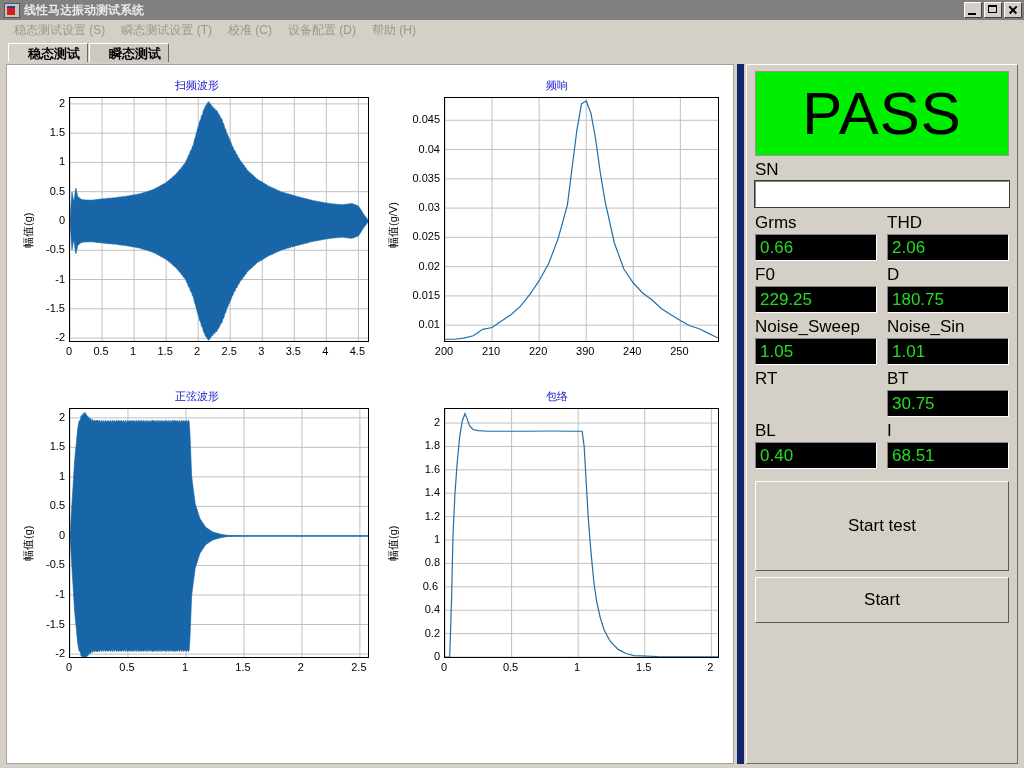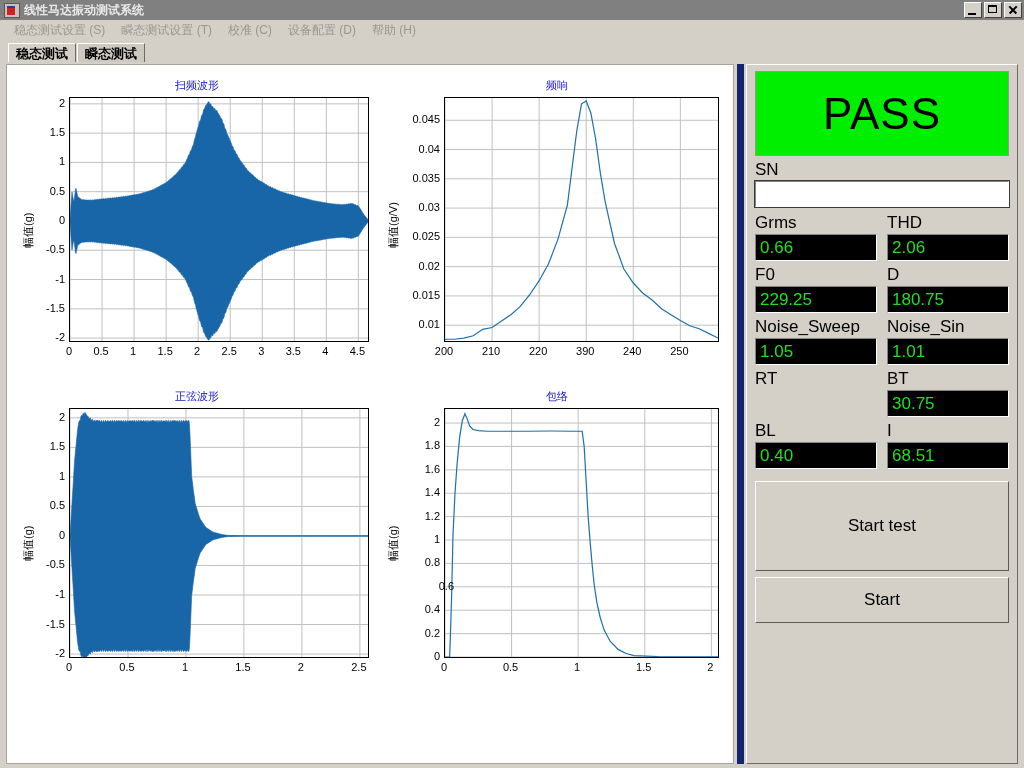--- a/index.html
+++ b/index.html
@@ -47,21 +47,21 @@
   .menu-item{
     font-size:12px;color:#9a978f;padding:1px 8px;white-space:nowrap;
   }
 
   
   #tabstrip{
     height:22px;background:#d4d0c8;display:flex;align-items:flex-end;
     padding-left:8px;box-sizing:border-box;position:relative;
   }
   .tab{
-    font-size:13px;color:#000;padding:2px 7px 2px 7px;height:19px;
+    font-size:13px;color:#000;padding:2px 7px 2px 19px;height:19px;
     box-sizing:border-box;line-height:15px;white-space:nowrap;
     border-top:1px solid #fff;border-left:1px solid #fff;
     border-right:1px solid #6a6a6a;background:#d4d0c8;
     font-weight:bold;
   }
   .tab.active{background:#d4d0c8;font-weight:bold;position:relative;z-index:3;}
   .tab.inactive{margin-left:1px;background:#cdc9c1;}
 
   
   #client{
@@ -82,21 +82,21 @@
     border-left:1px solid #ffffff;border-top:1px solid #ffffff;
     border-right:1px solid #6a6a6a;border-bottom:1px solid #6a6a6a;
     box-sizing:border-box;padding:6px 8px;
   }
 
   
   #pass-box{
     height:83px;background:#00ee00;
     border:1px solid #9a968e;
     display:flex;align-items:center;justify-content:center;
-    color:#000;font-size:44px;letter-spacing:1px;line-height:60px;
+    color:#000;font-size:60px;letter-spacing:1px;line-height:60px;
   }
   .field-label{
     font-size:17px;color:#000;margin-top:4px;margin-bottom:1px;
     line-height:20px;white-space:nowrap;
   }
   .text-input{
     height:26px;background:#ffffff;
     border-top:1px solid #848484;border-left:1px solid #848484;
     border-right:1px solid #ffffff;border-bottom:1px solid #ffffff;
     outline:1px solid #3a3a3a;outline-offset:0;
@@ -326,21 +326,21 @@
           </svg>
         </div>
         <div class="xtick" style="left: 42px; top: 271px; width: 40px;">0</div>
         <div class="xtick" style="left: 108.585px; top: 271px; width: 40px;">0.5</div>
         <div class="xtick" style="left: 175.171px; top: 271px; width: 40px;">1</div>
         <div class="xtick" style="left: 241.756px; top: 271px; width: 40px;">1.5</div>
         <div class="xtick" style="left: 308.341px; top: 271px; width: 40px;">2</div>
         <div class="ytick" style="left: 14px; top: 260px; width: 44px;">0</div>
         <div class="ytick" style="left: 14px; top: 236.604px; width: 44px;">0.2</div>
         <div class="ytick" style="left: 14px; top: 213.208px; width: 44px;">0.4</div>
-        <div class="ytick" style="left: 28px; top: 189.811px; width: 44px;">0.6</div>
+        <div class="ytick" style="left: 12px; top: 189.811px; width: 44px;">0.6</div>
         <div class="ytick" style="left: 14px; top: 166.415px; width: 44px;">0.8</div>
         <div class="ytick" style="left: 14px; top: 143.019px; width: 44px;">1</div>
         <div class="ytick" style="left: 14px; top: 119.623px; width: 44px;">1.2</div>
         <div class="ytick" style="left: 14px; top: 96.2264px; width: 44px;">1.4</div>
         <div class="ytick" style="left: 14px; top: 72.8302px; width: 44px;">1.6</div>
         <div class="ytick" style="left: 14px; top: 49.434px; width: 44px;">1.8</div>
         <div class="ytick" style="left: 14px; top: 26.0377px; width: 44px;">2</div>
       </div>
     </div>
   <div id="divider"></div>

